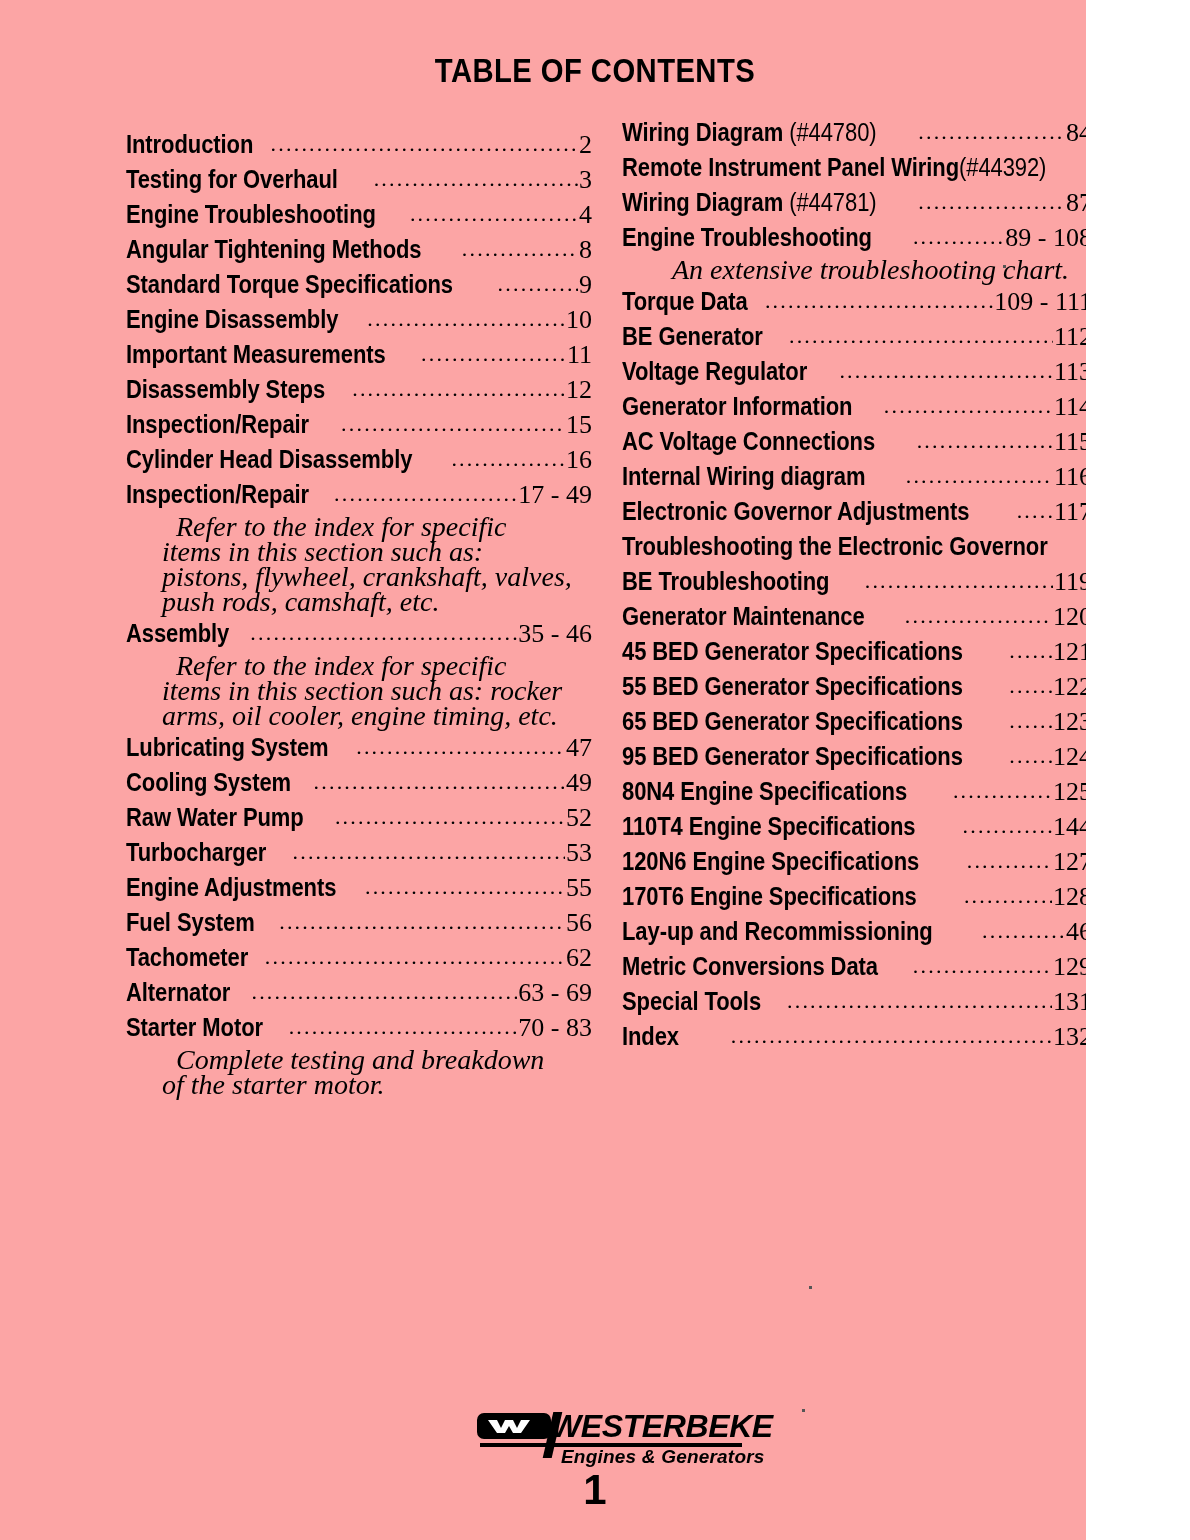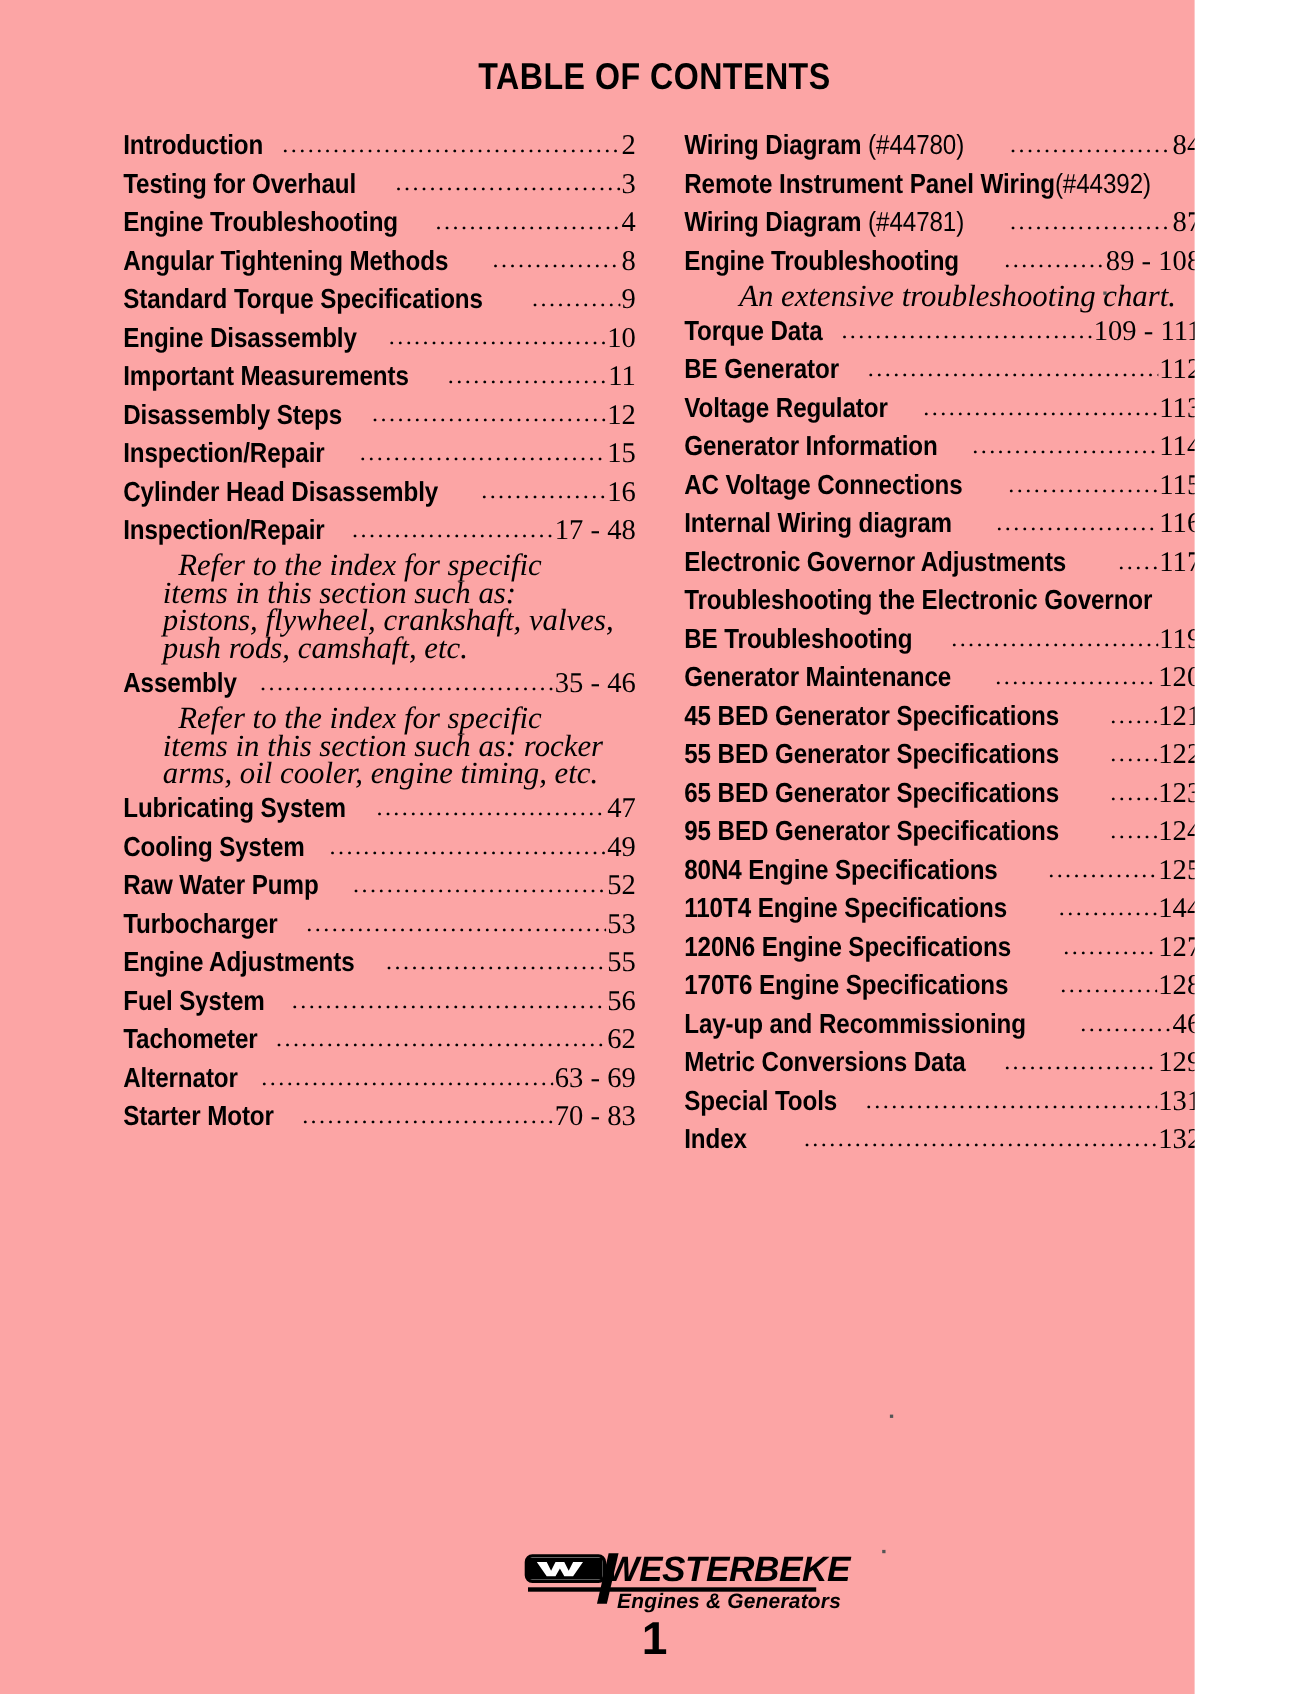--- a/index.html
+++ b/index.html
@@ -39,21 +39,21 @@
   .columns {
     position: absolute;
     top: 116px;
     left: 0;
     width: 1190px;
   }
   .col {
     position: absolute;
     top: 0;
   }
-  .col-left  { left: 112px; width: 466px; }
+  .col-left  { left: 126px; width: 466px; margin-top: 12px; }
   .col-right { left: 622px; width: 470px; }
 
   
   .toc-entry {
     display: flex;
     align-items: baseline;
     width: 100%;
     height: 35px;
     overflow: hidden;
   }
@@ -246,21 +246,21 @@
           <span class="entry-page">15</span>
         </div>
         <div class="toc-entry">
           <span class="entry-title">Cylinder Head Disassembly</span>
           <span class="leader">..........................................................................................................</span>
           <span class="entry-page">16</span>
         </div>
         <div class="toc-entry">
           <span class="entry-title">Inspection/Repair</span>
           <span class="leader">..........................................................................................................</span>
-          <span class="entry-page">17 - 48</span>
+          <span class="entry-page">17 - 49</span>
         </div>
         <div class="toc-note">Refer to the index for specific items in this section such as: pistons, flywheel, crankshaft, valves, push rods, camshaft, etc.</div>
         <div class="toc-entry gap-before">
           <span class="entry-title">Assembly</span>
           <span class="leader">..........................................................................................................</span>
           <span class="entry-page">35 - 46</span>
         </div>
         <div class="toc-note">Refer to the index for specific items in this section such as: rocker arms, oil cooler, engine timing, etc.</div>
         <div class="toc-entry">
           <span class="entry-title">Lubricating System</span>
@@ -300,20 +300,21 @@
         <div class="toc-entry gap-before">
           <span class="entry-title">Alternator</span>
           <span class="leader">..........................................................................................................</span>
           <span class="entry-page">63 - 69</span>
         </div>
         <div class="toc-entry gap-before">
           <span class="entry-title">Starter Motor</span>
           <span class="leader">..........................................................................................................</span>
           <span class="entry-page">70 - 83</span>
         </div>
+        <div class="toc-note">Complete testing and breakdown of the starter motor.</div>
       </div>
     <div class="col col-right" id="col-right">
         <div class="toc-entry gap-before">
           <span class="entry-title"><span>Wiring Diagram</span><span class="plain"> (#44780)</span></span>
           <span class="leader">..........................................................................................................</span>
           <span class="entry-page">84</span>
         </div>
         <div class="toc-entry gap-before">
           <span class="entry-title"><span>Remote Instrument Panel Wiring</span><span class="plain">(#44392)</span></span>
         </div>

